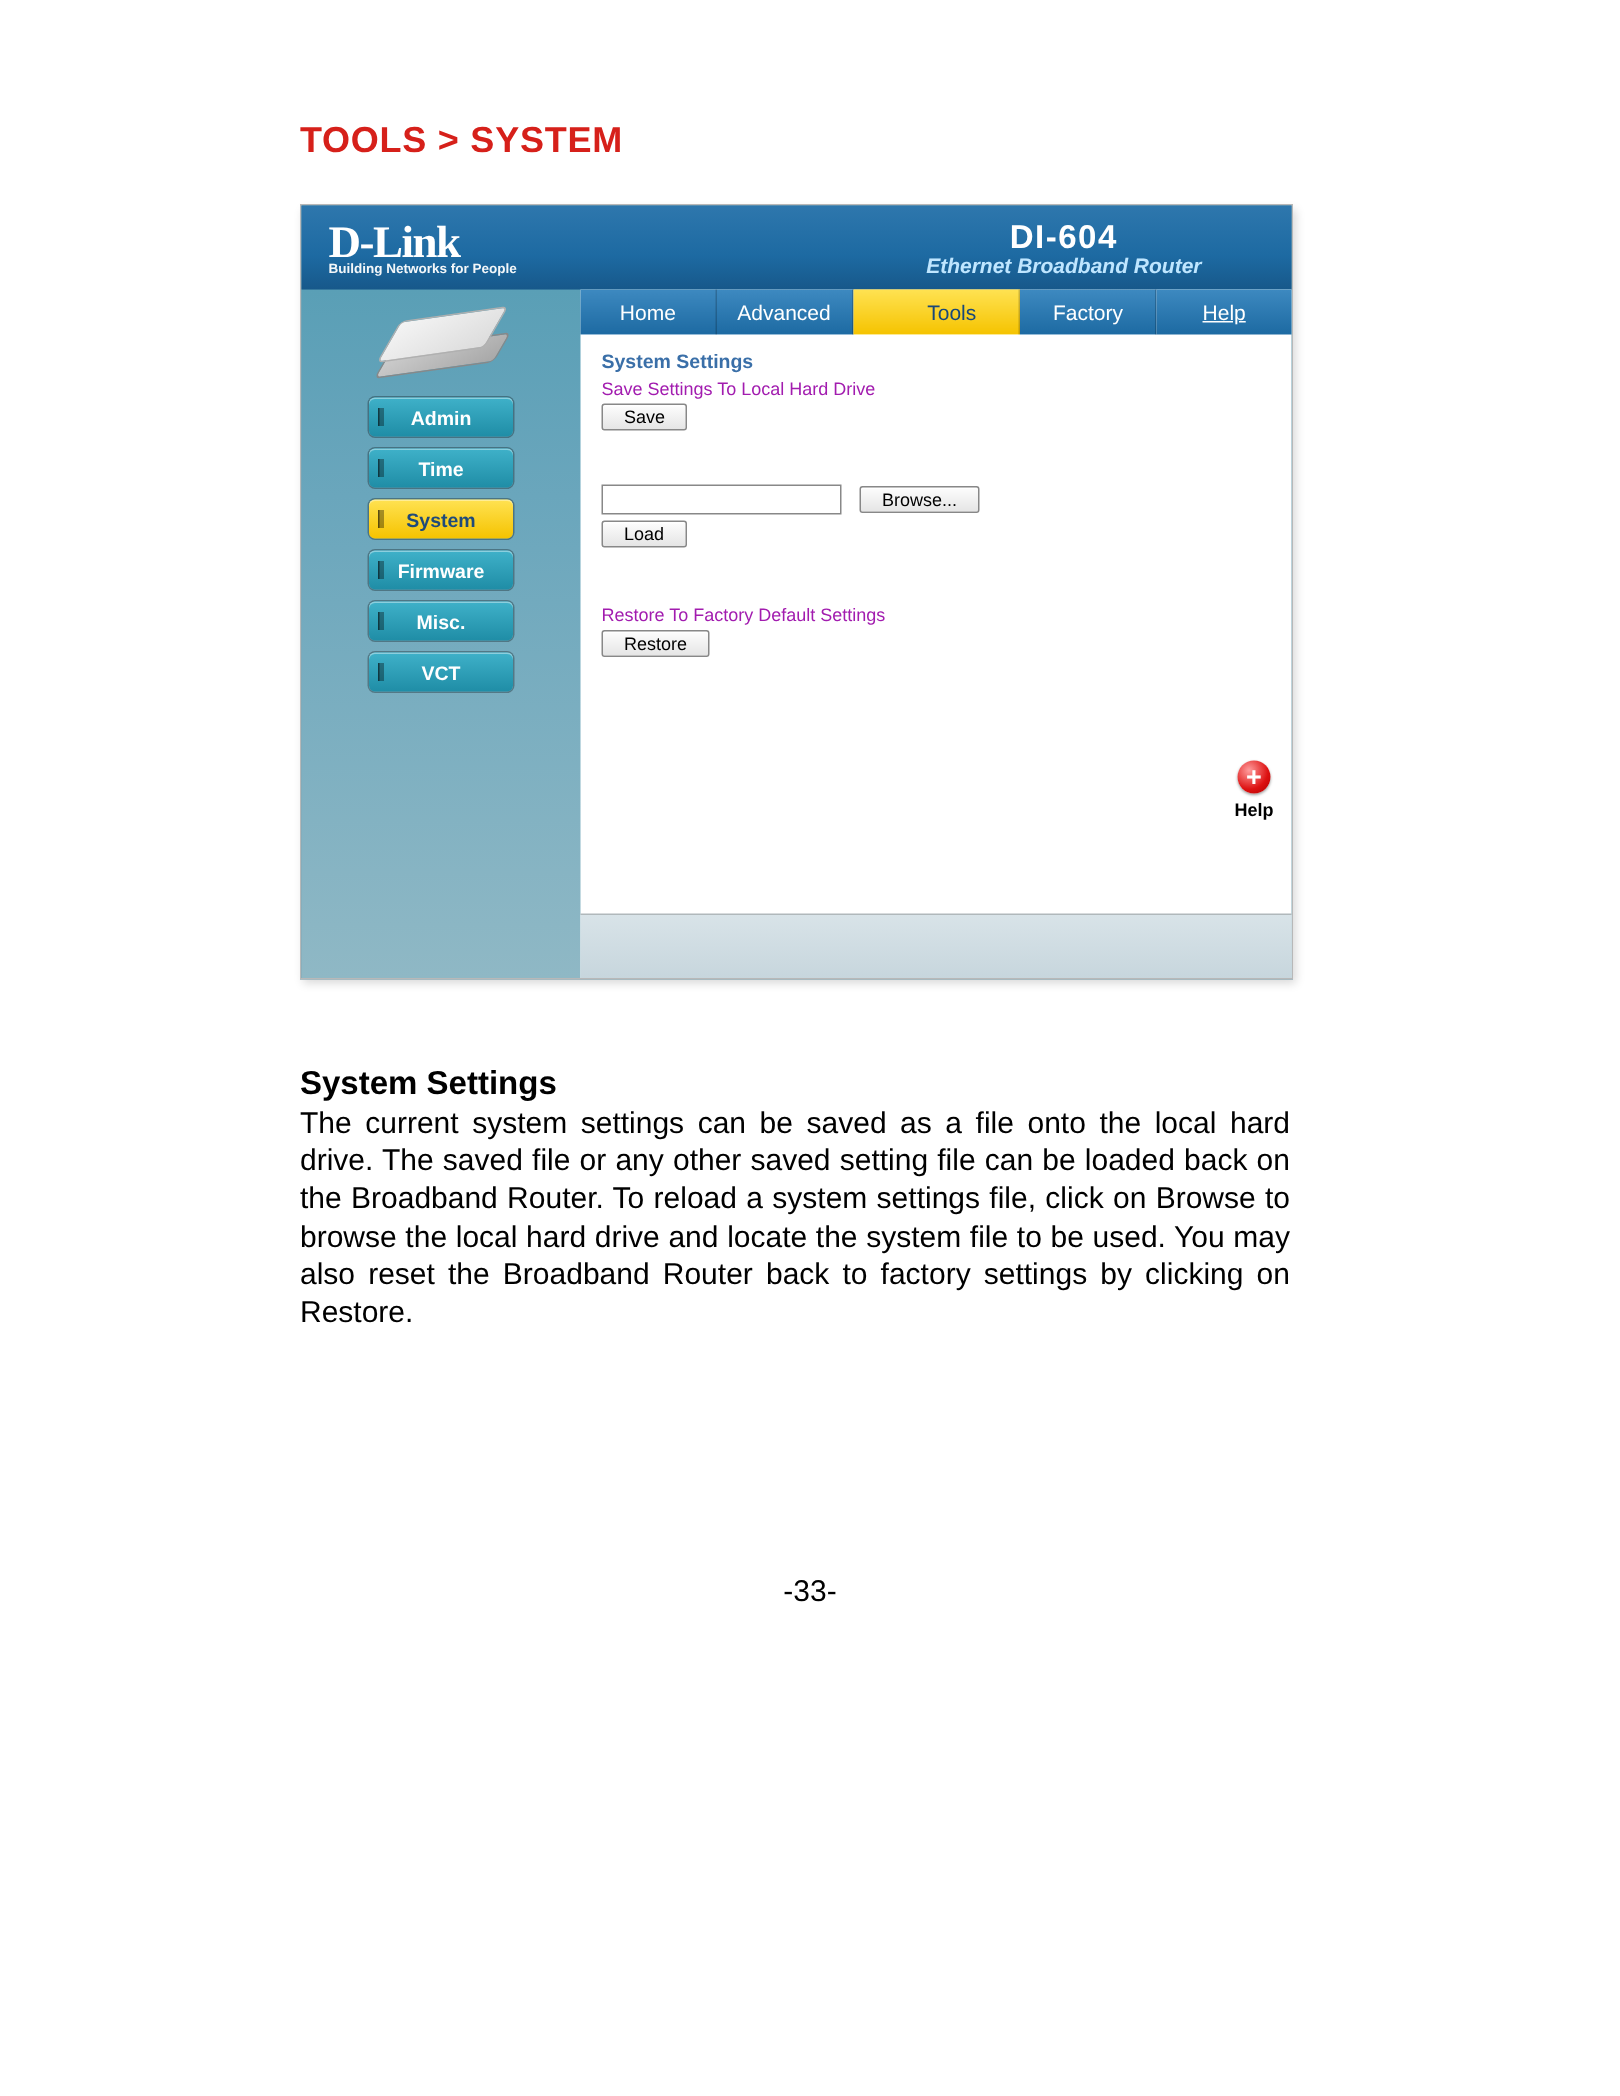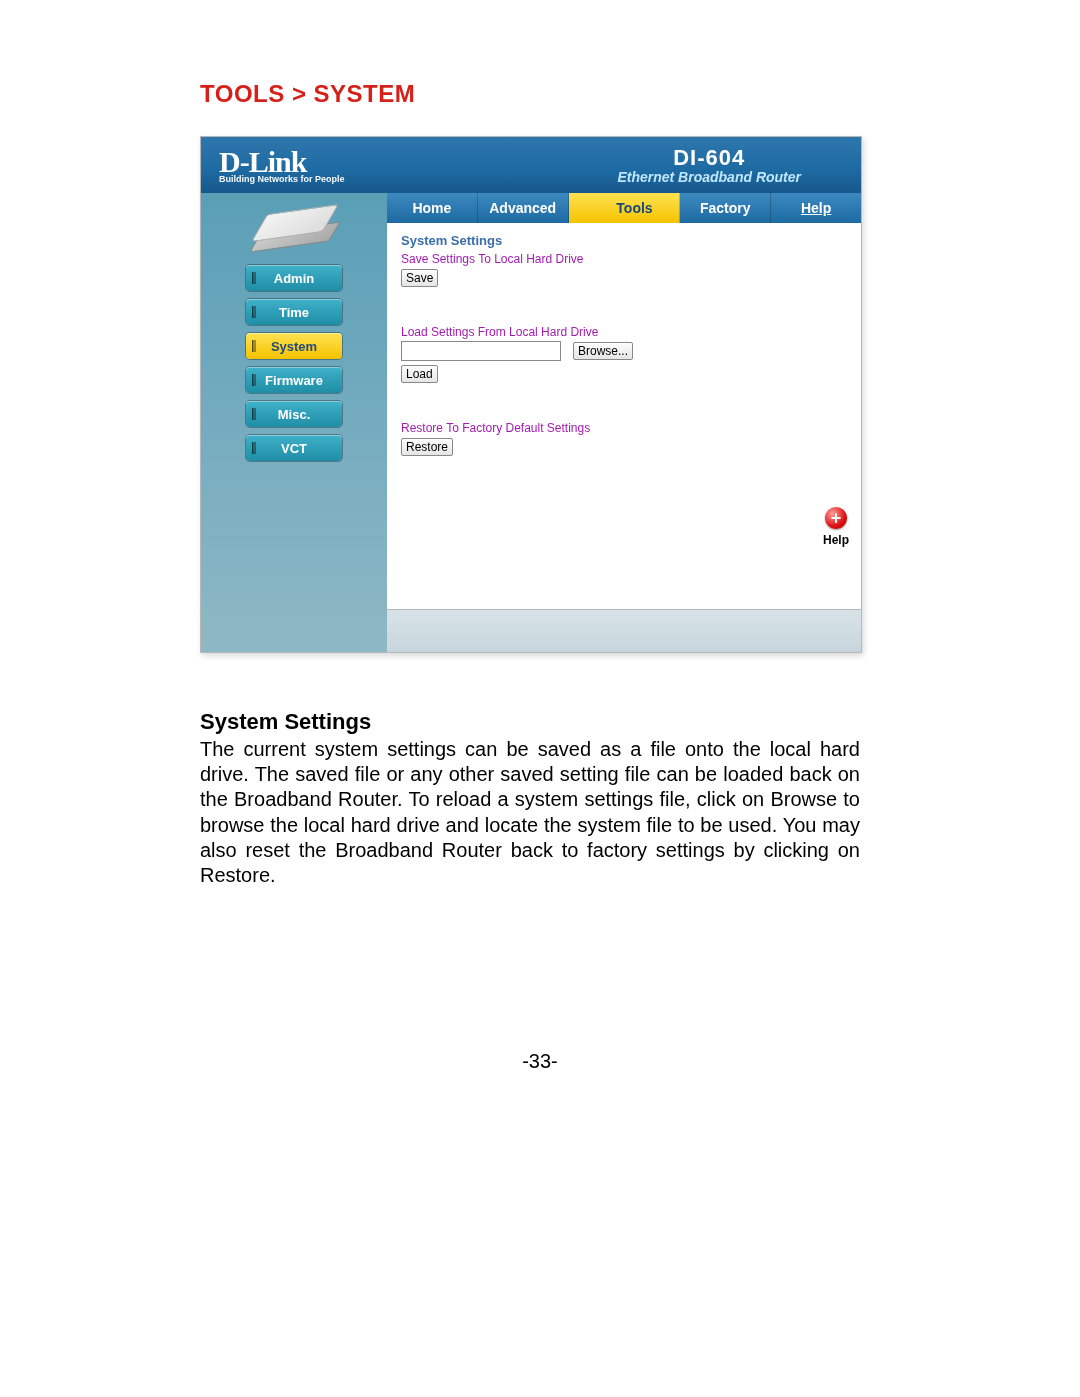--- a/index.html
+++ b/index.html
@@ -151,21 +151,21 @@
   .tabbar {
     display: flex;
     height: 30px;
   }
   .tab {
     flex: 1;
     display: flex;
     align-items: center;
     justify-content: center;
     font-size: 14px;
-    font-weight: bold;
+    font-weight: normal;
     cursor: pointer;
     border-right: 1px solid rgba(0,0,0,.2);
   }
   .tab.blue {
     background: linear-gradient(#3d89c0,#1d6aa2);
     color: #fff;
   }
   .tab.blue .u { text-decoration: underline; color:#fff; }
   .tab.gold {
     background: linear-gradient(#ffe252,#f5c300);
@@ -186,21 +186,21 @@
     margin: 4px 0 2px 0;
     font-weight: bold;
   }
   .line { font-size: 12px; color:#a21caf; margin-top:4px;}
   .native-btn {
     font-family: Arial, sans-serif;
     font-size: 12px;
     background: linear-gradient(#fdfdfd,#e5e5e5);
     border: 1px solid #888;
     border-radius: 2px;
-    padding: 1px 4px;
+    padding: 1px 14px;
     cursor: pointer;
     box-shadow: inset 0 1px 0 #fff;
   }
   .file-row {
     display:flex;
     align-items:center;
     gap:12px;
     margin-top:2px;
   }
   input[type="text"].file {
@@ -309,21 +309,20 @@
         </div>
 
         <div class="content">
           <h4 class="section">System Settings</h4>
 
           <div class="line">Save Settings To Local Hard Drive</div>
           <button class="native-btn" style="margin-top:3px">Save</button>
 
           <div style="height:34px"></div>
 
-          <div class="line">Load Settings From Local Hard Drive</div>
           <div class="file-row">
             <input type="text" class="file" value="" style="">
             <button class="native-btn">Browse...</button>
           </div>
           <button class="native-btn" style="margin-top:4px">Load</button>
 
           <div style="height:34px"></div>
 
           <div class="line">Restore To Factory Default Settings</div>
           <button class="native-btn" style="margin-top:3px">Restore</button>

